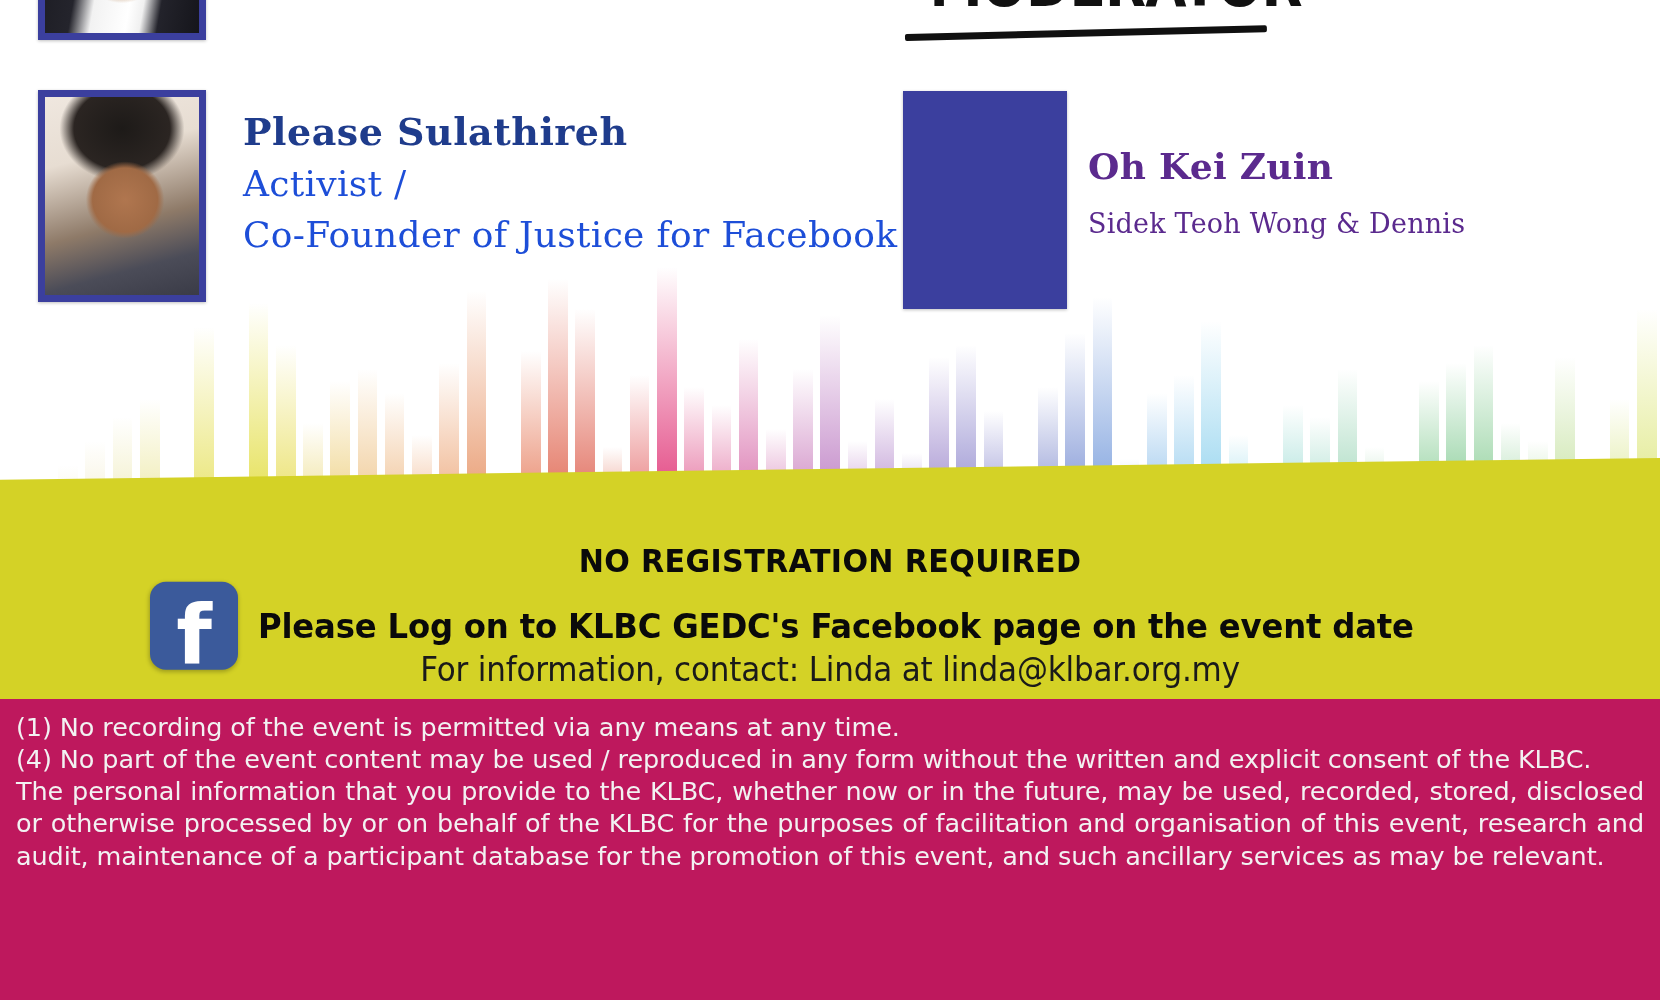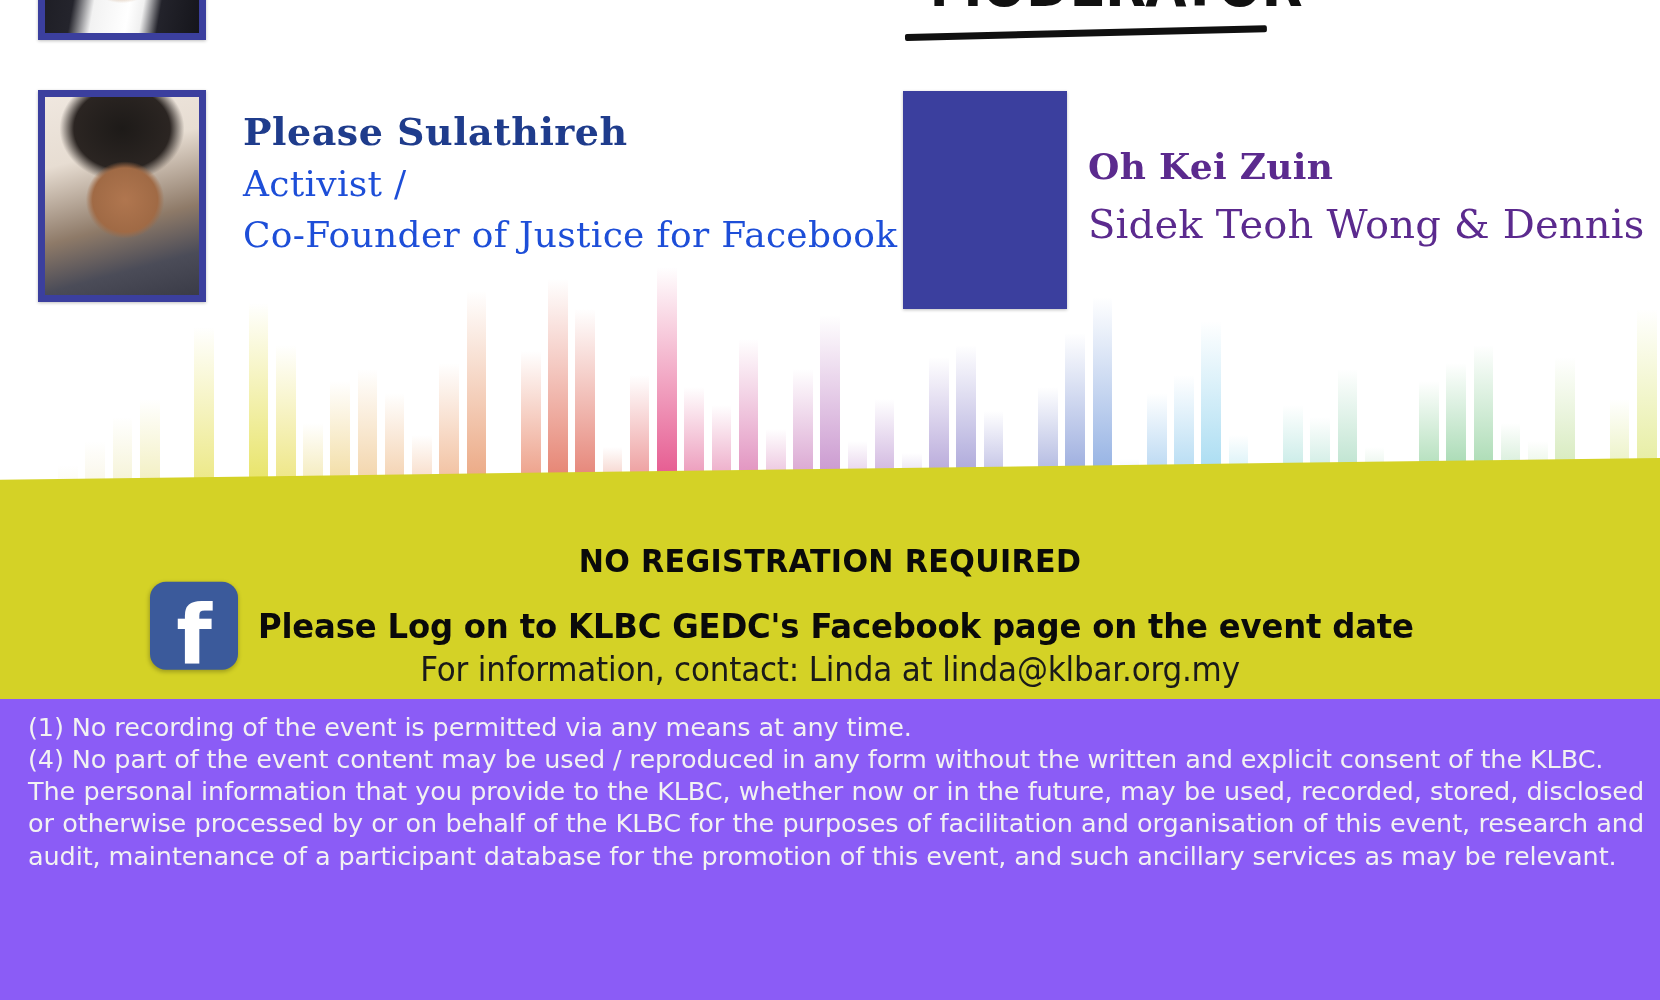--- a/index.html
+++ b/index.html
@@ -151,26 +151,26 @@
   }
 
   #ohkeizuin-text { left: 1088px; top: 148px; }
   #ohkeizuin-name {
     font-family: "DejaVu Serif", serif;
     font-weight: 700;
     font-size: 36px;
     color: #5b2a8e;
     letter-spacing: .3px;
     line-height: 1.05;
-    margin-bottom: 12px;
+    margin-bottom: 20px;
   }
   #ohkeizuin-firm {
     font-family: "DejaVu Serif", serif;
     font-weight: 400;
-    font-size: 40px;
+    font-size: 27px;
     color: #5b2a8e;
     line-height: 1.3;
     letter-spacing: .2px;
     white-space: nowrap;
   }
 
   
   #yellow-banner {
     position: absolute;
     left: -20px;
@@ -260,23 +260,23 @@
     transform-origin: center center;
   }
 
   
   #footer {
     position: absolute;
     left: 0;
     top: 699px;
     width: 1660px;
     height: 301px;
-    background: #8b5cf6;
+    background: #be185d;
     z-index: 10;
-    padding: 12px 16px 0 28px;
+    padding: 12px 16px 0 16px;
   }
   .footer-para {
     font-family: "DejaVu Sans", sans-serif;
     font-weight: 400;
     font-size: 25.5px;
     line-height: 1.26;
     color: #f2f2f2;
     letter-spacing: -.1px;
   }
   #footer-p3 { text-align: justify; }

